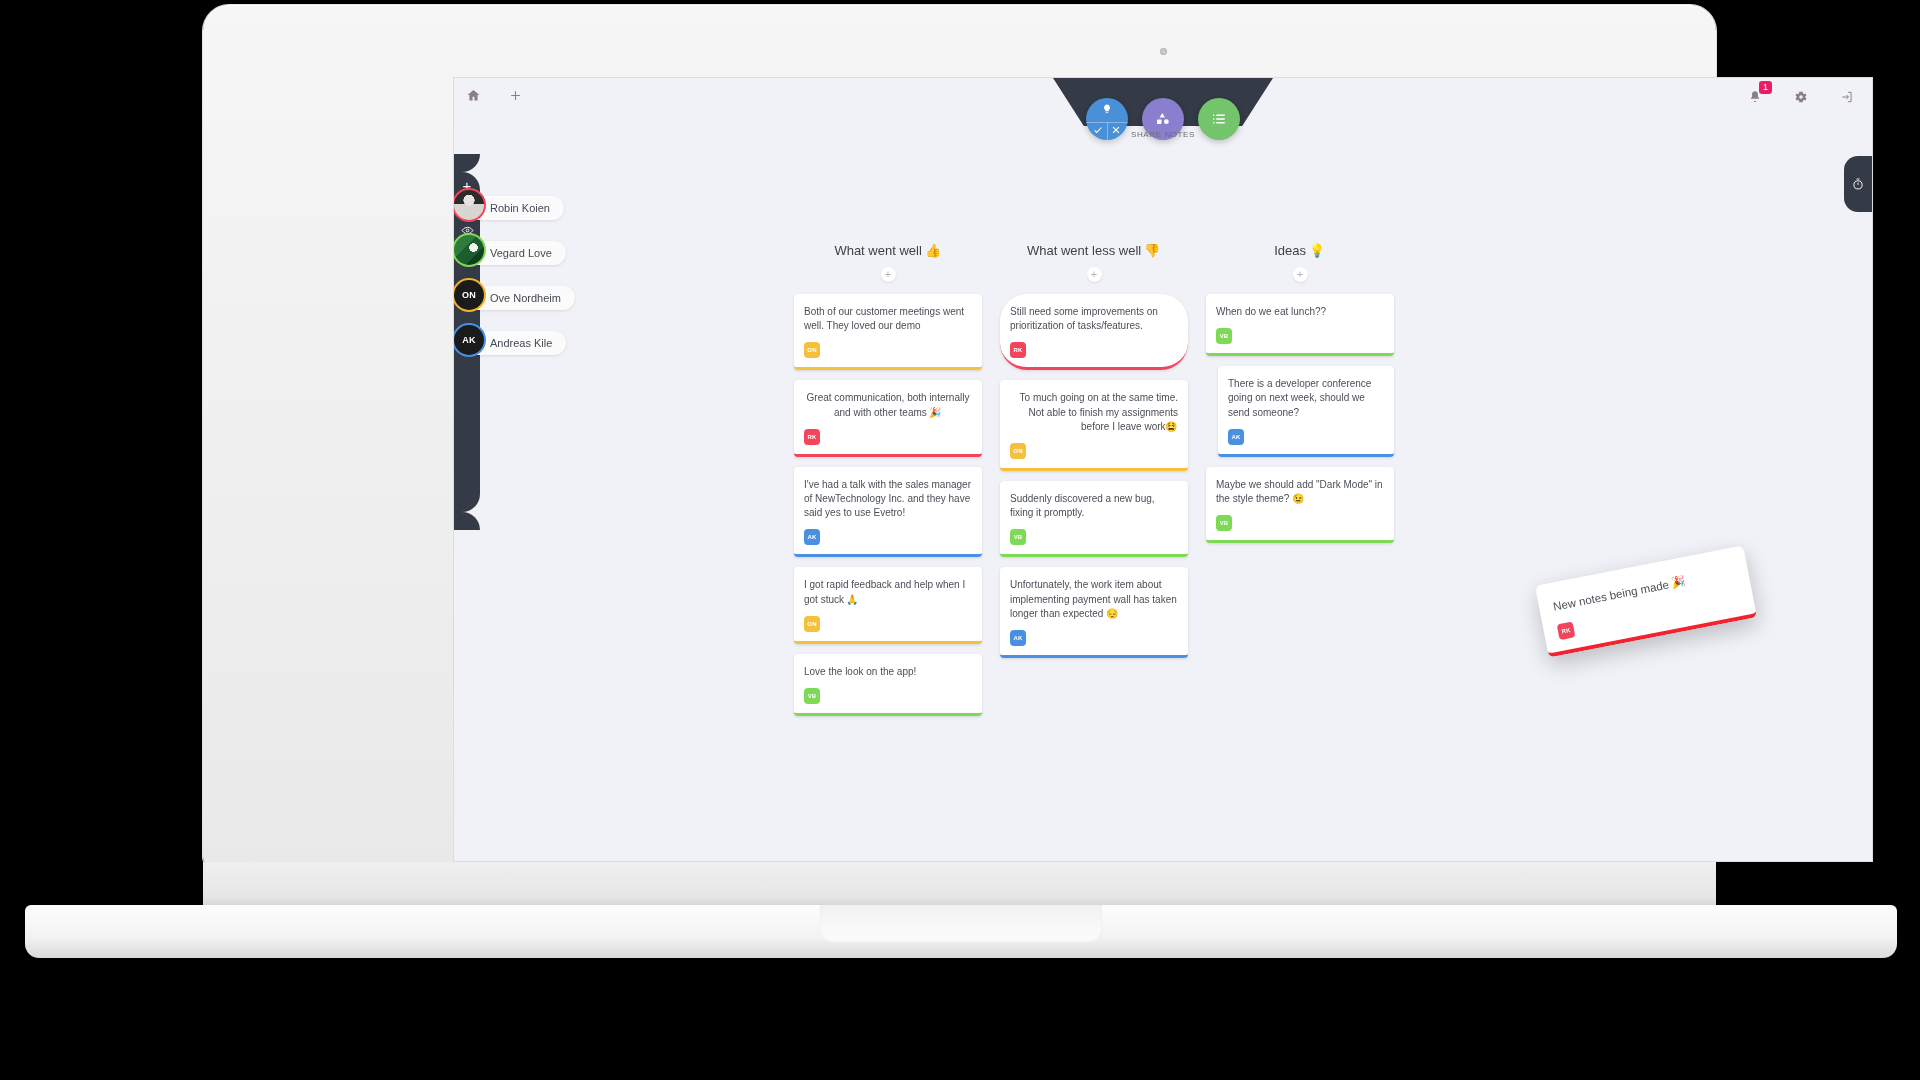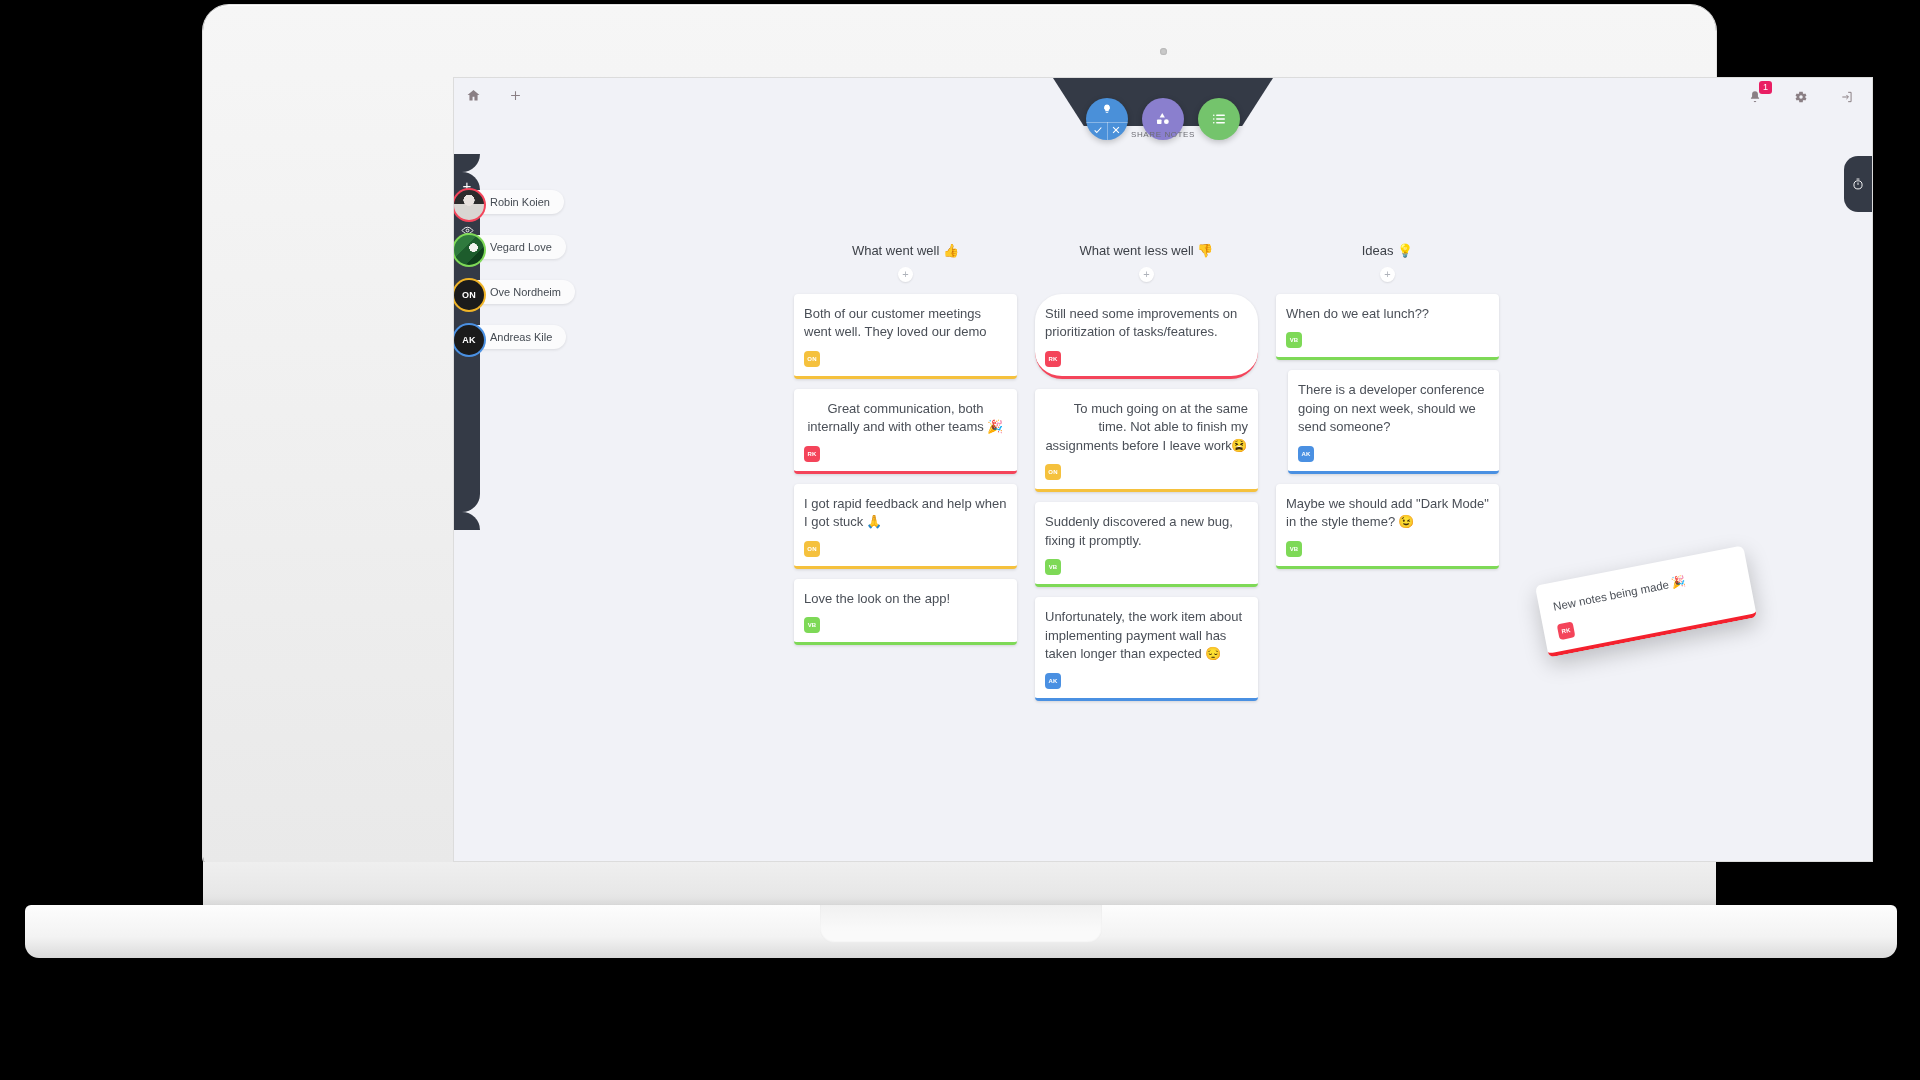--- a/index.html
+++ b/index.html
@@ -139,21 +139,21 @@
     display: flex; flex-direction: column; align-items: center; gap: 10px;
   }
   .rail-plus { color: #ffffff; font-size: 15px; line-height: 1; cursor: pointer; }
   .rail-all  { color: #2ec4a6; font-size: 9px; cursor: pointer; font-family: "Liberation Sans", sans-serif; }
   .rail-eye  { color: #ffffff; cursor: pointer; }
 
   .participants {
     position: absolute; left: 0; top: 112px;
     display: flex; flex-direction: column; gap: 15px;
   }
-  .participant { position: relative; display: flex; align-items: flex-start; height: 30px; }
+  .participant { position: relative; display: flex; align-items: flex-end; height: 30px; }
   .avatar {
     width: 30px; height: 30px; border-radius: 50%;
     background: #1b1b1b; color: #fff;
     display: flex; align-items: center; justify-content: center;
     font-size: 9px; font-weight: bold; letter-spacing: .3px;
     position: relative; z-index: 2; flex: 0 0 30px;
     overflow: hidden; font-family: "Liberation Sans", sans-serif;
   }
   .avatar.photo-rk {
     background:
@@ -185,21 +185,21 @@
     border-radius: 14px 0 0 14px;
     display: flex; align-items: center; justify-content: center;
     color: #ffffff; cursor: pointer;
   }
 
   
   .board {
     position: absolute; left: 340px; top: 165px;
     display: flex; gap: 18px;
   }
-  .column { width: 223px; }
+  .column { width: 188px; }
   .column-title {
     text-align: center; font-size: 13px; color: #3d4148;
     font-family: "Liberation Sans", sans-serif;
     white-space: nowrap;
   }
   .column-title .emoji { font-size: 13px; }
   .column-add {
     margin: 9px auto 12px;
     width: 15px; height: 15px; border-radius: 50%;
     background: #ffffff; color: #aeb2ba;
@@ -210,21 +210,21 @@
   .cards { display: flex; flex-direction: column; gap: 10px; }
   .card {
     background: #ffffff;
     border-radius: 4px;
     padding: 11px 10px 9px;
     box-shadow: 0 1px 3px rgba(0,0,0,.13);
     border-bottom: 3px solid #dddddd;
     cursor: pointer;
   }
   .card-text {
-    font-size: 13px; line-height: 1.42; color: #4a4f57;
+    font-size: 10px; line-height: 1.42; color: #4a4f57;
     margin-bottom: 9px; font-family: "Liberation Sans", sans-serif;
   }
   .card-badge {
     width: 16px; height: 16px; border-radius: 4px;
     display: flex; align-items: center; justify-content: center;
     color: #ffffff; font-size: 6px; font-weight: bold; letter-spacing: .2px;
     font-family: "Liberation Sans", sans-serif;
   }
 
   
@@ -374,20 +374,24 @@
           <div class="column-add">+</div>
           <div class="cards">
             <div class="card" style="border-bottom-color:#f5c13d;">
               <div class="card-text">Both of our customer meetings went well. They loved our demo</div>
               <div class="card-badge" style="background:#f5c13d;">ON</div>
             </div>
             <div class="card" style="border-bottom-color:#f4445a;text-align:center;">
               <div class="card-text">Great communication, both internally and with other teams 🎉</div>
               <div class="card-badge" style="background:#f4445a;">RK</div>
             </div>
+            <div class="card" style="border-bottom-color:#4a90e2;">
+              <div class="card-text">I've had a talk with the sales manager of NewTechnology Inc. and they have said yes to use Evetro!</div>
+              <div class="card-badge" style="background:#4a90e2;">AK</div>
+            </div>
             <div class="card" style="border-bottom-color:#f5c13d;">
               <div class="card-text">I got rapid feedback and help when I got stuck 🙏</div>
               <div class="card-badge" style="background:#f5c13d;">ON</div>
             </div>
             <div class="card" style="border-bottom-color:#7ed957;">
               <div class="card-text">Love the look on the app!</div>
               <div class="card-badge" style="background:#7ed957;">VB</div>
             </div>
           </div>
         </div>

